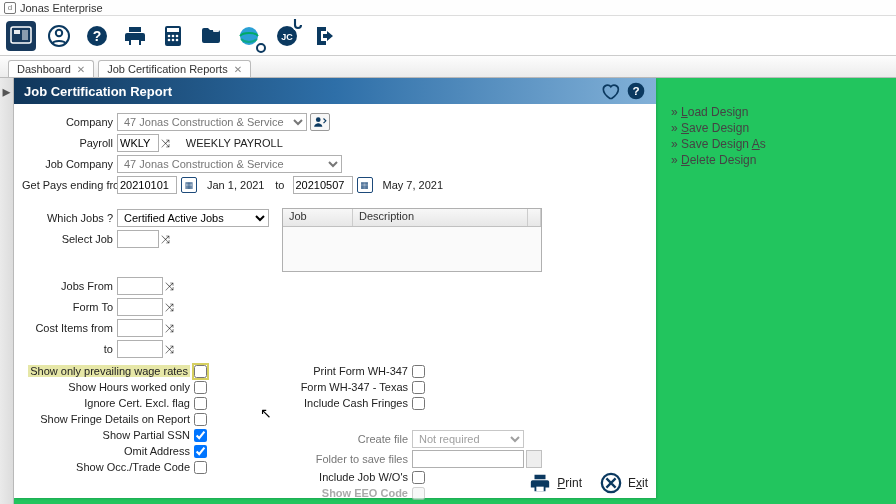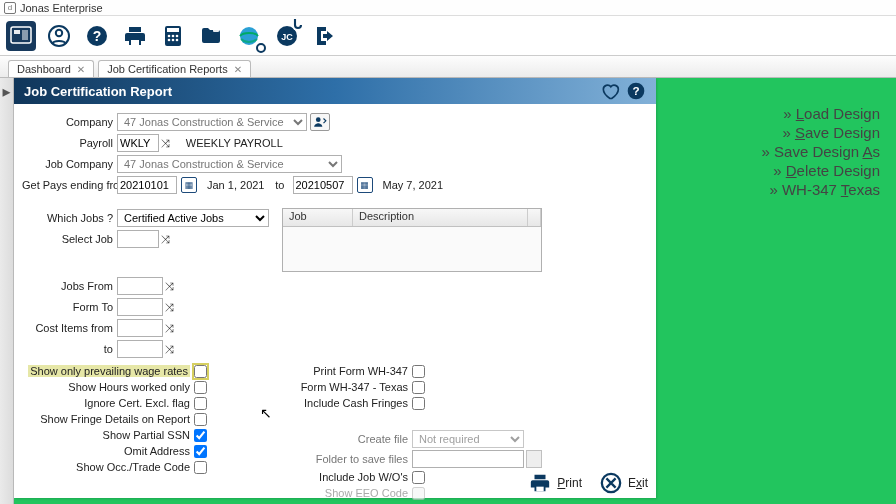--- a/index.html
+++ b/index.html
@@ -42,26 +42,26 @@
   .grid-body { flex:1;}
   
   .chkrow { display:flex; align-items:center; height:16px; }
   .chkrow .clbl { text-align:right; width:172px; padding-right:4px;}
   .chkrow input[type=checkbox]{ margin:0; width:13px; height:13px;}
   .hl { background:#e6e7a7; padding:0 2px; display:inline-block;}
   
   .colR .chkrow .clbl { width:170px;}
   .filebox { display:flex; align-items:center; height:20px;}
   .filebox .flbl{ text-align:right; width:170px; padding-right:4px;color:#777;}
-  .disabled { color:#aaa;}
+  .disabled { color:#aaa;font-weight:bold;}
   
   .panel-foot { position:absolute; bottom:4px; right:8px; display:flex; align-items:center; gap:18px;}
   .fbtn { display:flex; align-items:center; gap:6px; font-size:12px; color:#222;}
   
-  .sidemenu { position:absolute; top:26px; right:12px; width:225px; font-size:15px; color:#444;text-align:right;}
+  .sidemenu { position:absolute; top:26px; right:4px; width:225px; font-size:12px; color:#444;}
   .sidemenu .mi { padding:1px 4px; }
   .sidemenu .mi u{ text-decoration: underline;}
   .content-clip { position:relative; width:100%; height:100%; }
   
   .cursor { position:absolute; left:246px; top:301px; font-size:14px; color:#000; pointer-events:none;}
 </style>
 </head>
 <body>
 
 <div class="titlebar">
@@ -348,17 +348,16 @@
             <span>E<u>x</u>it</span>
           </div>
         </div>
       </div>
 
       <div class="sidemenu">
         <div class="mi"><span>» </span><u>L</u><span>oad Design</span></div>
         <div class="mi"><span>» </span><u>S</u><span>ave Design</span></div>
         <div class="mi"><span>» Save Design </span><u>A</u><span>s</span></div>
         <div class="mi"><span>» </span><u>D</u><span>elete Design</span></div>
-        <div class="mi"><span>» WH-347 </span><u>T</u><span>exas</span></div>
       </div>
     </div>
   </div>
 </div>
 
 </body></html>

